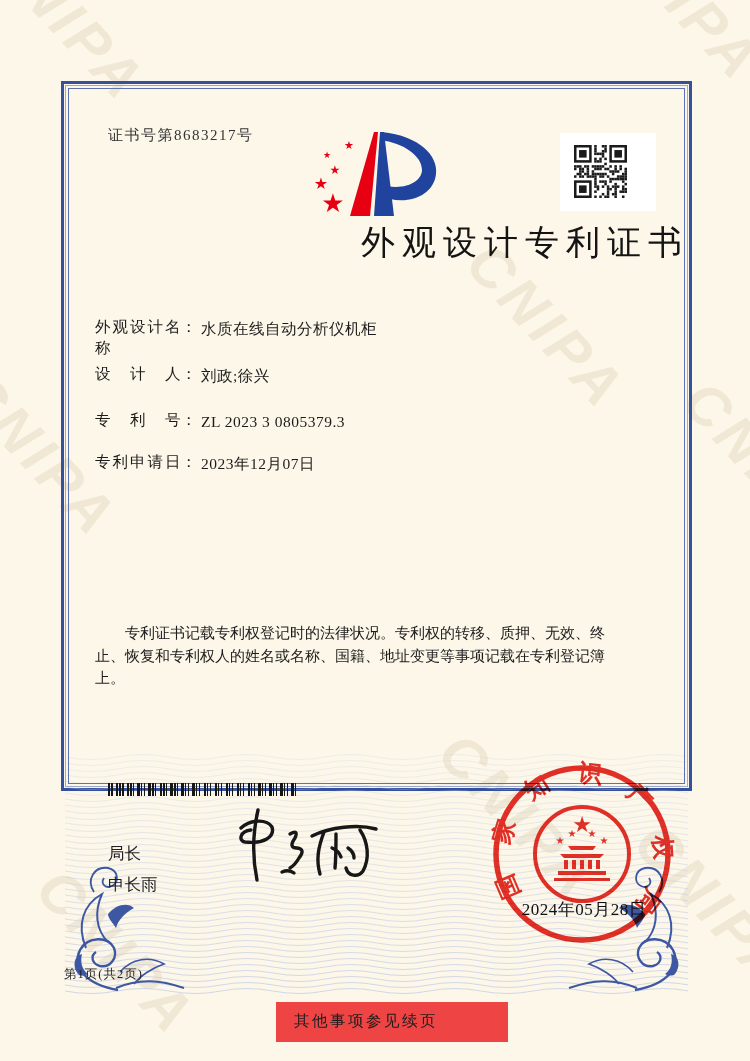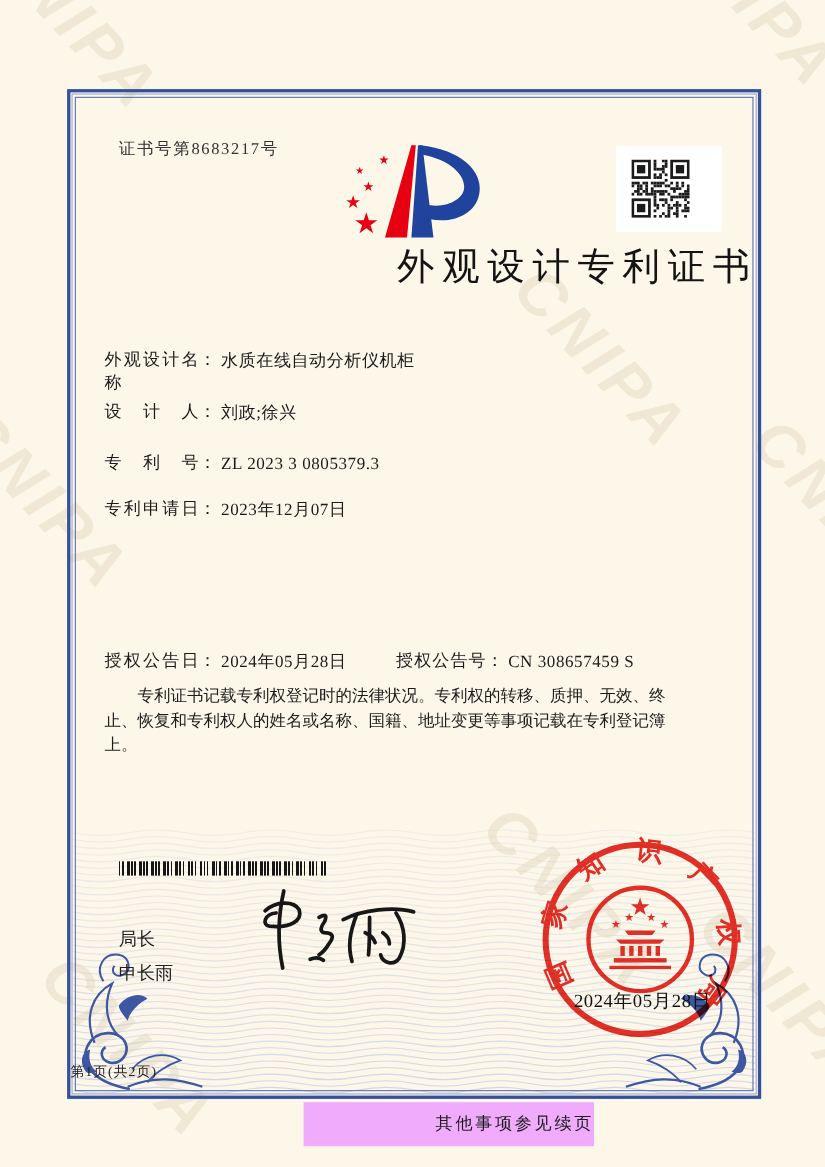--- a/index.html
+++ b/index.html
@@ -5,21 +5,21 @@
   html,body{margin:0;padding:0;}
   body{background:#e9e4d6;font-family:"Liberation Serif","DejaVu Serif",serif;}
   .page{position:relative;width:750px;height:1061px;background:#fcf7e9;overflow:hidden;margin:0 auto;}
 
   
   .wm{position:absolute;font-family:"Liberation Sans","DejaVu Sans",sans-serif;
       font-weight:bold;font-style:italic;font-size:58px;letter-spacing:5px;
       color:rgba(193,175,128,0.20);transform:rotate(47deg);white-space:nowrap;z-index:0;}
 
   
-  .frame{position:absolute;left:61px;top:81px;width:631px;height:918px;
+  .frame{position:absolute;left:61px;top:81px;width:631px;height:710px;
          border:3px solid #35509c;box-sizing:border-box;z-index:1;}
   .frame::before{content:'';position:absolute;inset:1px;border:1px solid #9aa8d0;pointer-events:none;}
   .frame::after{content:'';position:absolute;inset:4px;border:1px solid #5d72b5;pointer-events:none;}
 
   .waves{position:absolute;left:1px;top:669px;width:623px;height:241px;z-index:0;}
   .flourish{position:absolute;top:778px;width:122px;height:132px;z-index:1;}
   .flourish.left{left:0;}
   .flourish.right{right:0;transform:scaleX(-1);}
 
   .cert-no{position:absolute;left:44px;top:42px;font-size:15px;letter-spacing:1.5px;color:#333;z-index:2;}
@@ -51,21 +51,21 @@
   .signature{position:absolute;left:164px;top:712px;width:200px;height:104px;z-index:2;}
 
   .seal{position:absolute;left:424px;top:676px;width:188px;height:188px;z-index:3;
         mix-blend-mode:multiply;opacity:.95;}
   .seal-date{position:absolute;left:438px;top:814px;width:164px;text-align:center;
              font-size:17px;color:#111;z-index:4;letter-spacing:0.5px;}
 
   .page-no{position:absolute;left:0;top:882px;width:100%;text-align:left;
            font-size:12.5px;color:#222;z-index:2;letter-spacing:1px;}
 
-  .note-box{position:absolute;left:276px;top:1002px;width:264px;height:40px;background:#f0abfc;z-index:2;text-align:right;}
+  .note-box{position:absolute;left:276px;top:1002px;width:232px;height:40px;background:#ef4444;z-index:2;}
   .note-box span{display:inline-block;padding:9px 0 0 18px;font-size:15.5px;letter-spacing:2.5px;color:#1c1c1c;}
 
   .star{font-family:"DejaVu Sans",sans-serif;}
 </style>
 </head>
 <body>
 
 <div class="page">
 
   <span class="wm" style="left:-34px;top:-16px">CNIPA</span>
@@ -308,26 +308,20 @@
     </div>
     <div class="row" style="top:280px">
       <span class="flabel">设计人</span><span class="colon">：</span><span class="fvalue">刘政;徐兴</span>
     </div>
     <div class="row" style="top:326px">
       <span class="flabel">专利号</span><span class="colon">：</span><span class="fvalue">ZL 2023 3 0805379.3</span>
     </div>
     <div class="row" style="top:368px">
       <span class="flabel">专利申请日</span><span class="colon">：</span><span class="fvalue">2023年12月07日</span>
     </div>
-    <div class="row" style="top:506px">
-      <span class="flabel">授权公告日</span><span class="colon">：</span><span class="fvalue">2024年05月28日</span>
-      <span class="pair2">
-        <span class="flabel">授权公告号</span><span class="colon">：</span><span class="fvalue">CN 308657459 S</span>
-      </span>
-    </div>
 
     <div class="body-text">
       <p>专利证书记载专利权登记时的法律状况。专利权的转移、质押、无效、终止、恢复和专利权人的姓名或名称、国籍、地址变更等事项记载在专利登记簿上。</p>
     </div>
 
     <div class="barcode"></div>
 
     <div class="signer" style="top:759px">局长</div>
     <div class="signer" style="top:790px">申长雨</div>
 

